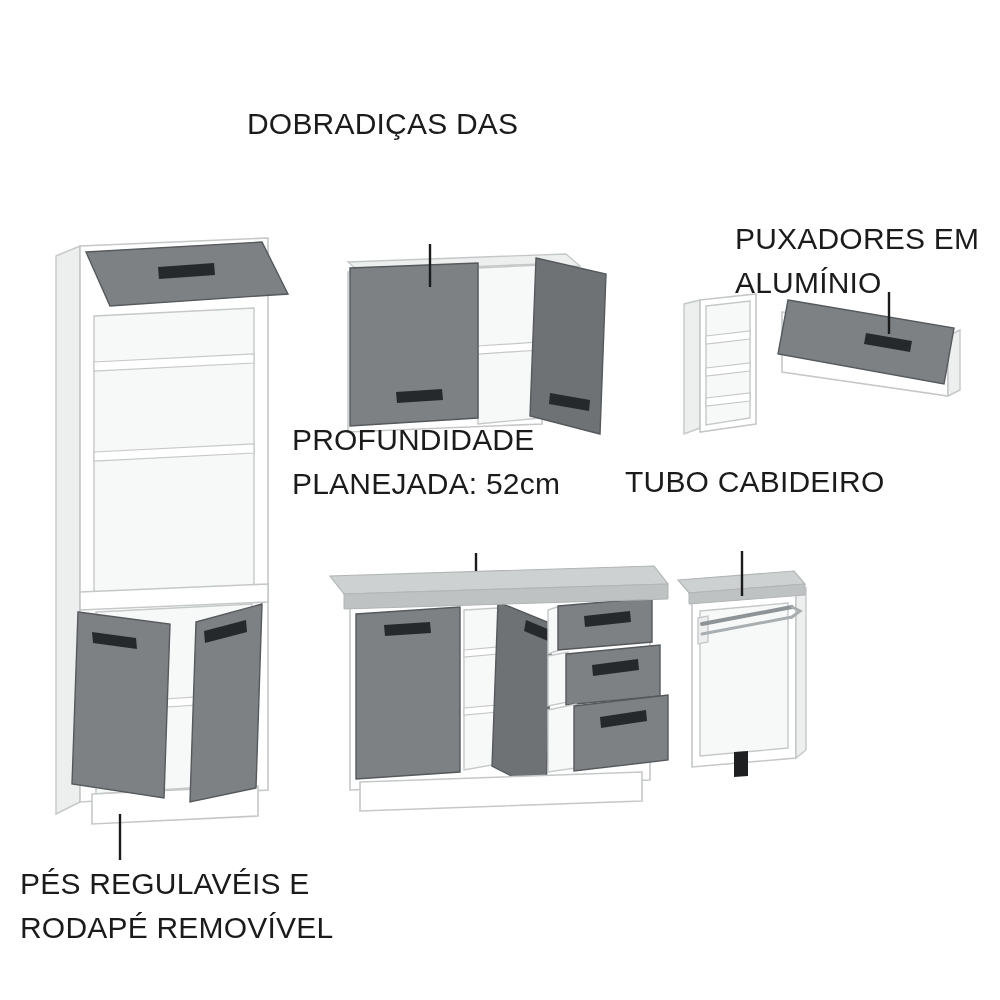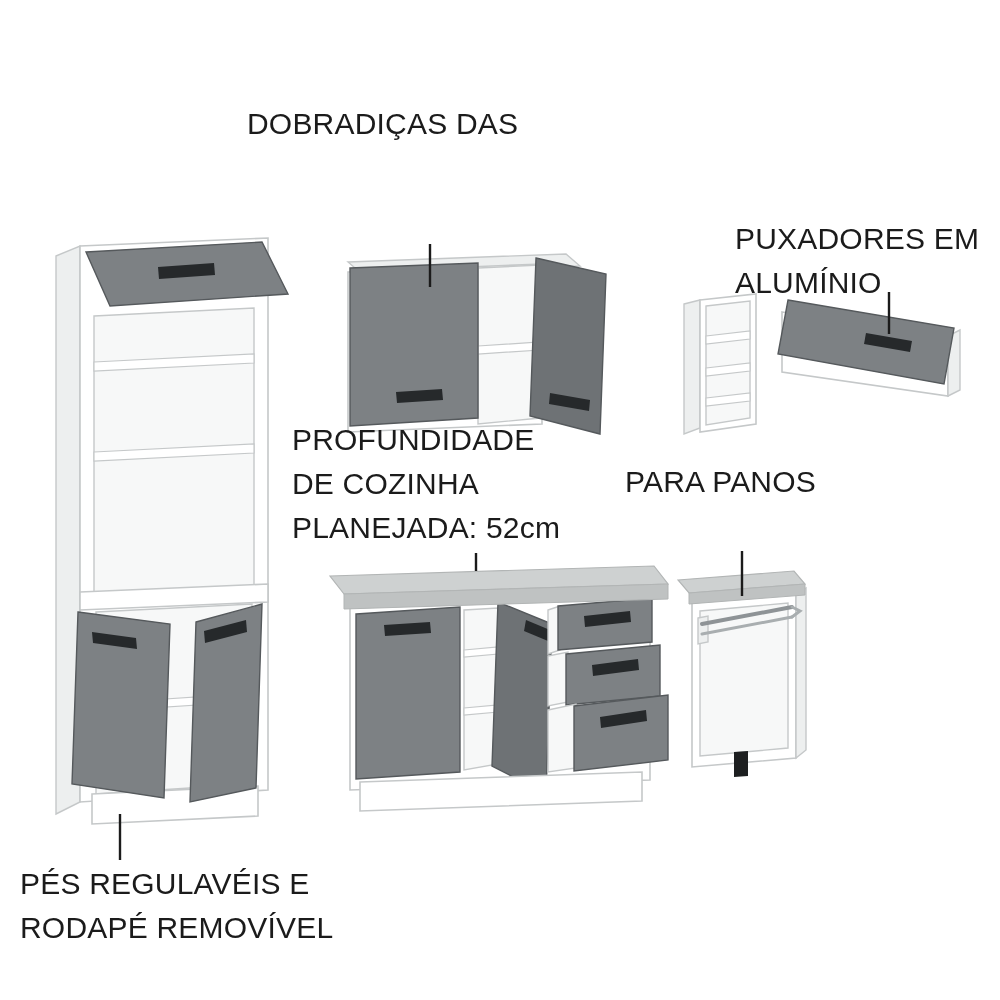--- a/index.html
+++ b/index.html
@@ -149,26 +149,25 @@
     <div>DOBRADIÇAS DAS</div>
   </div>
 
   <div class="ann" id="ann-handles">
     <div>PUXADORES EM</div>
     <div>ALUMÍNIO</div>
   </div>
 
   <div class="ann" id="ann-depth">
     <div>PROFUNDIDADE</div>
-    <div>DE COZINHA</div>
     <div>PLANEJADA: 52cm</div>
   </div>
 
   <div class="ann" id="ann-rail">
-    <div>PARA PANOS</div>
+    <div>TUBO CABIDEIRO</div>
   </div>
 
   <div class="ann" id="ann-feet">
     <div>PÉS REGULAVÉIS E</div>
     <div>RODAPÉ REMOVÍVEL</div>
   </div>
 
 </div>
 
 </body></html>

